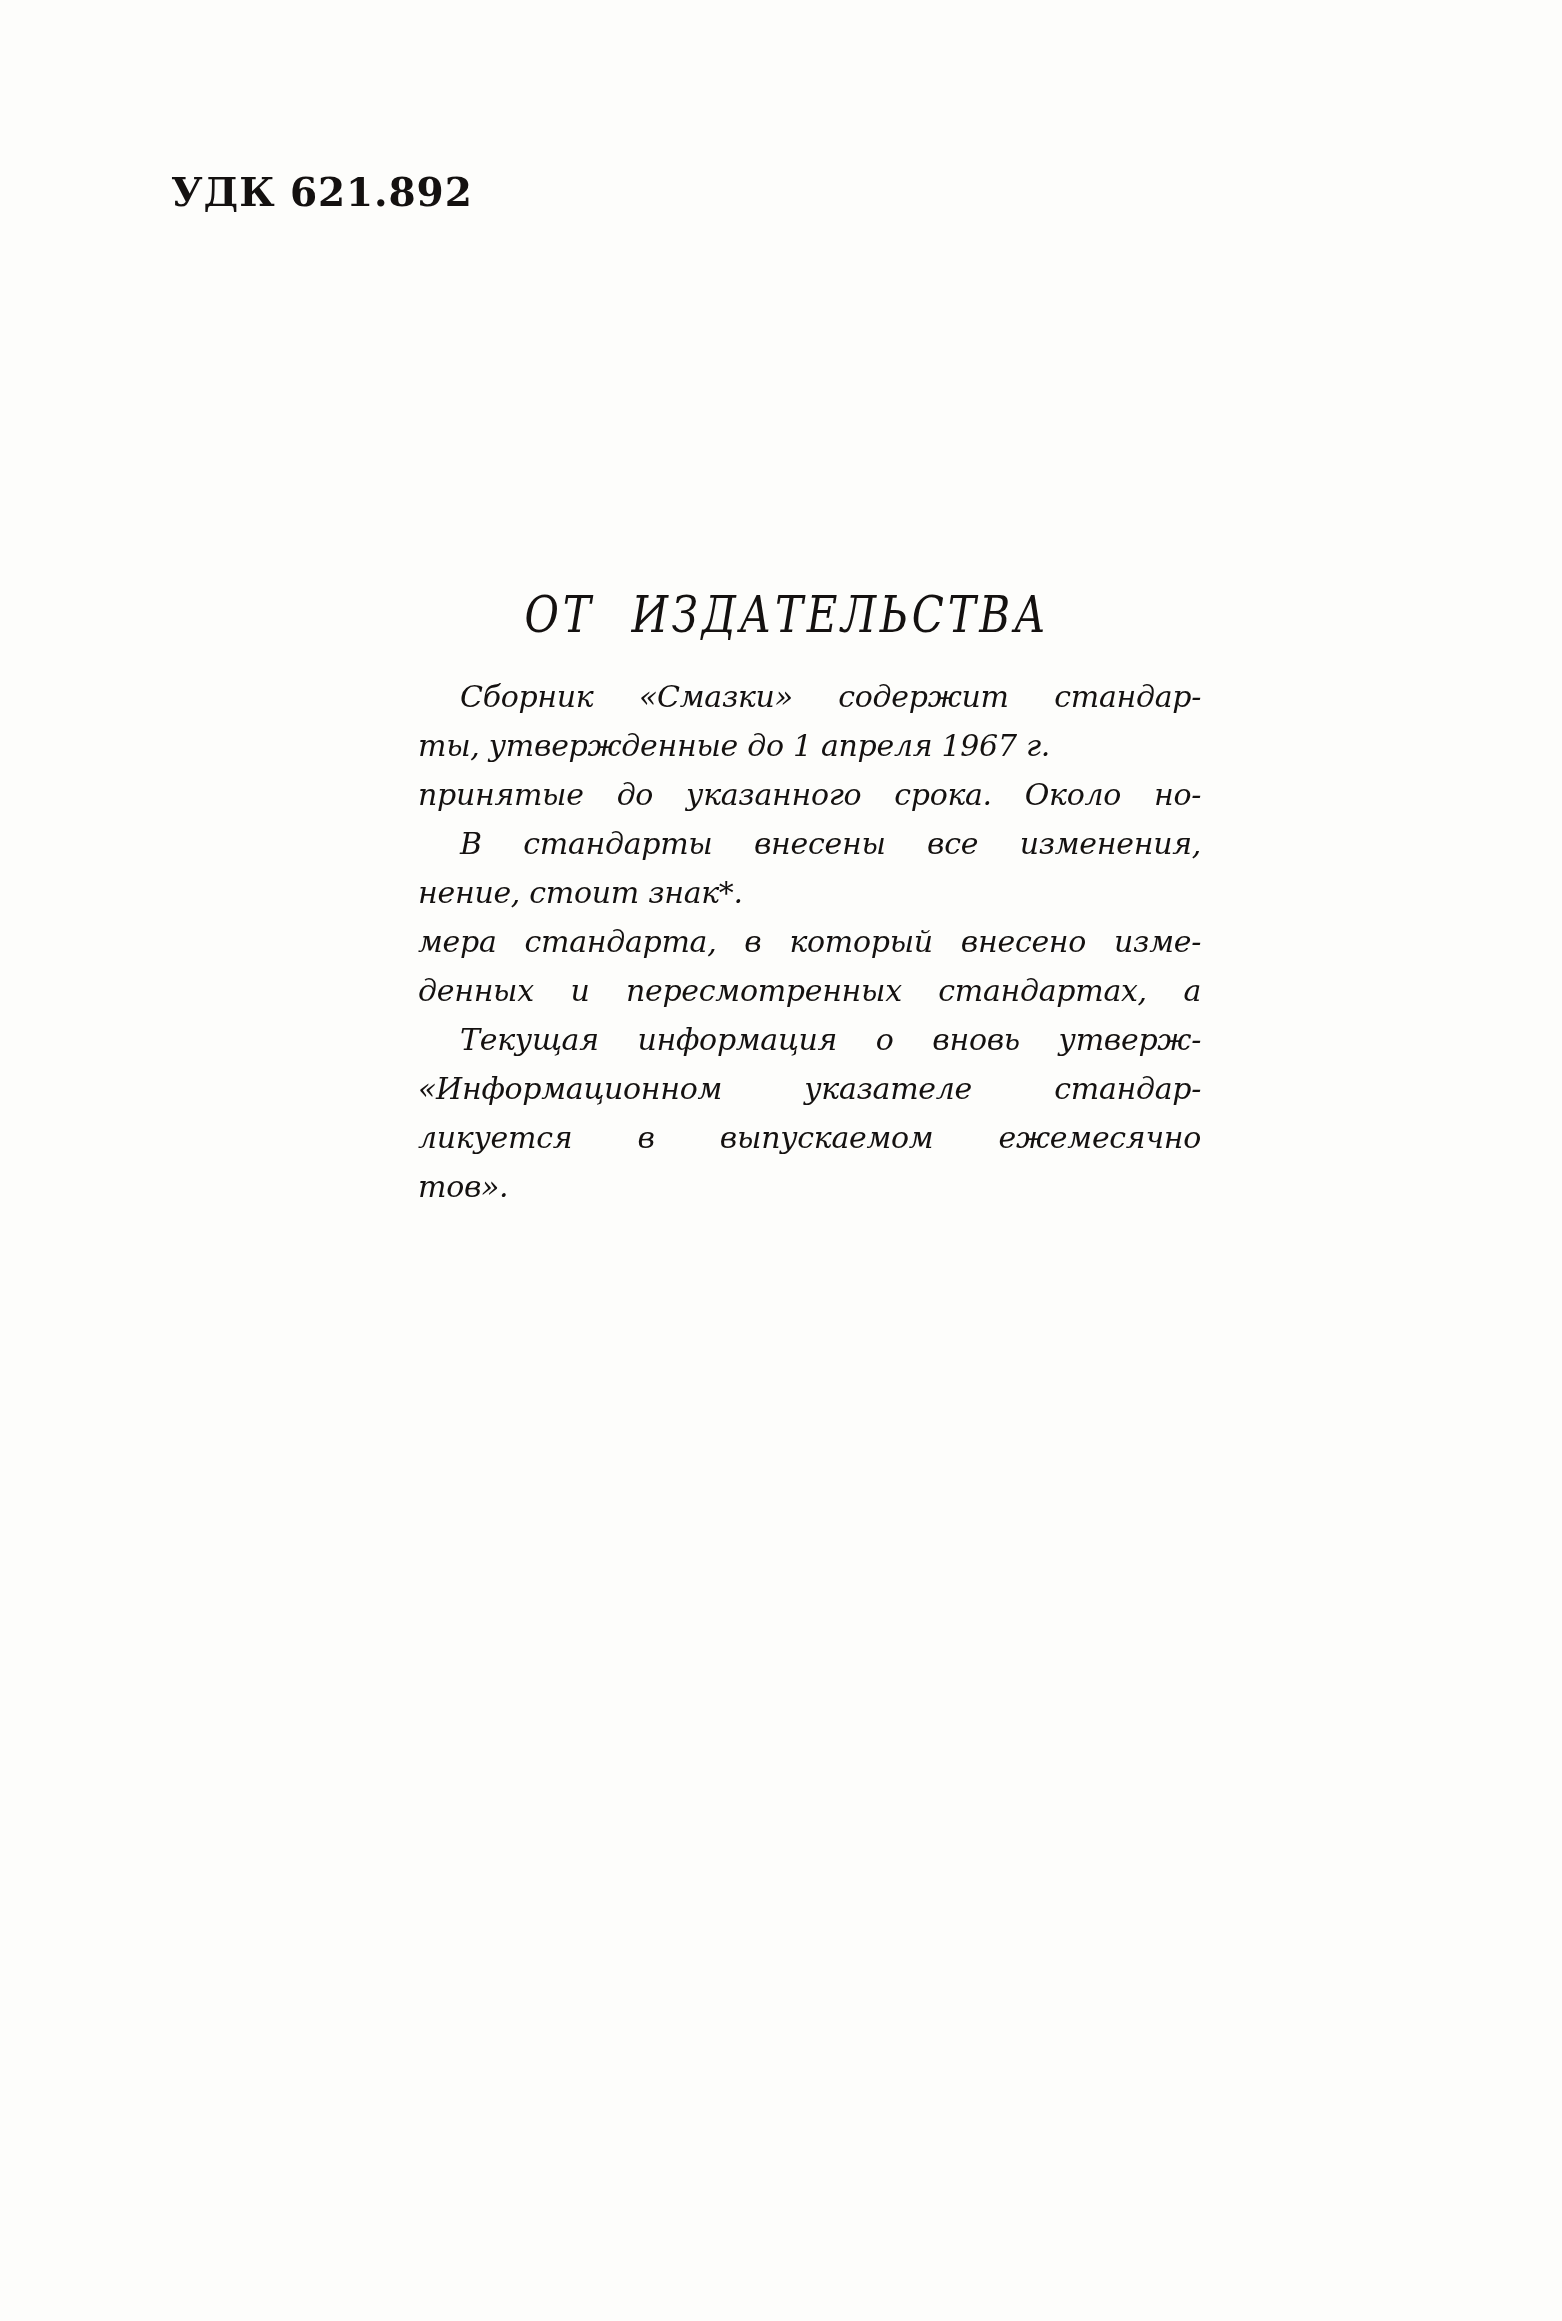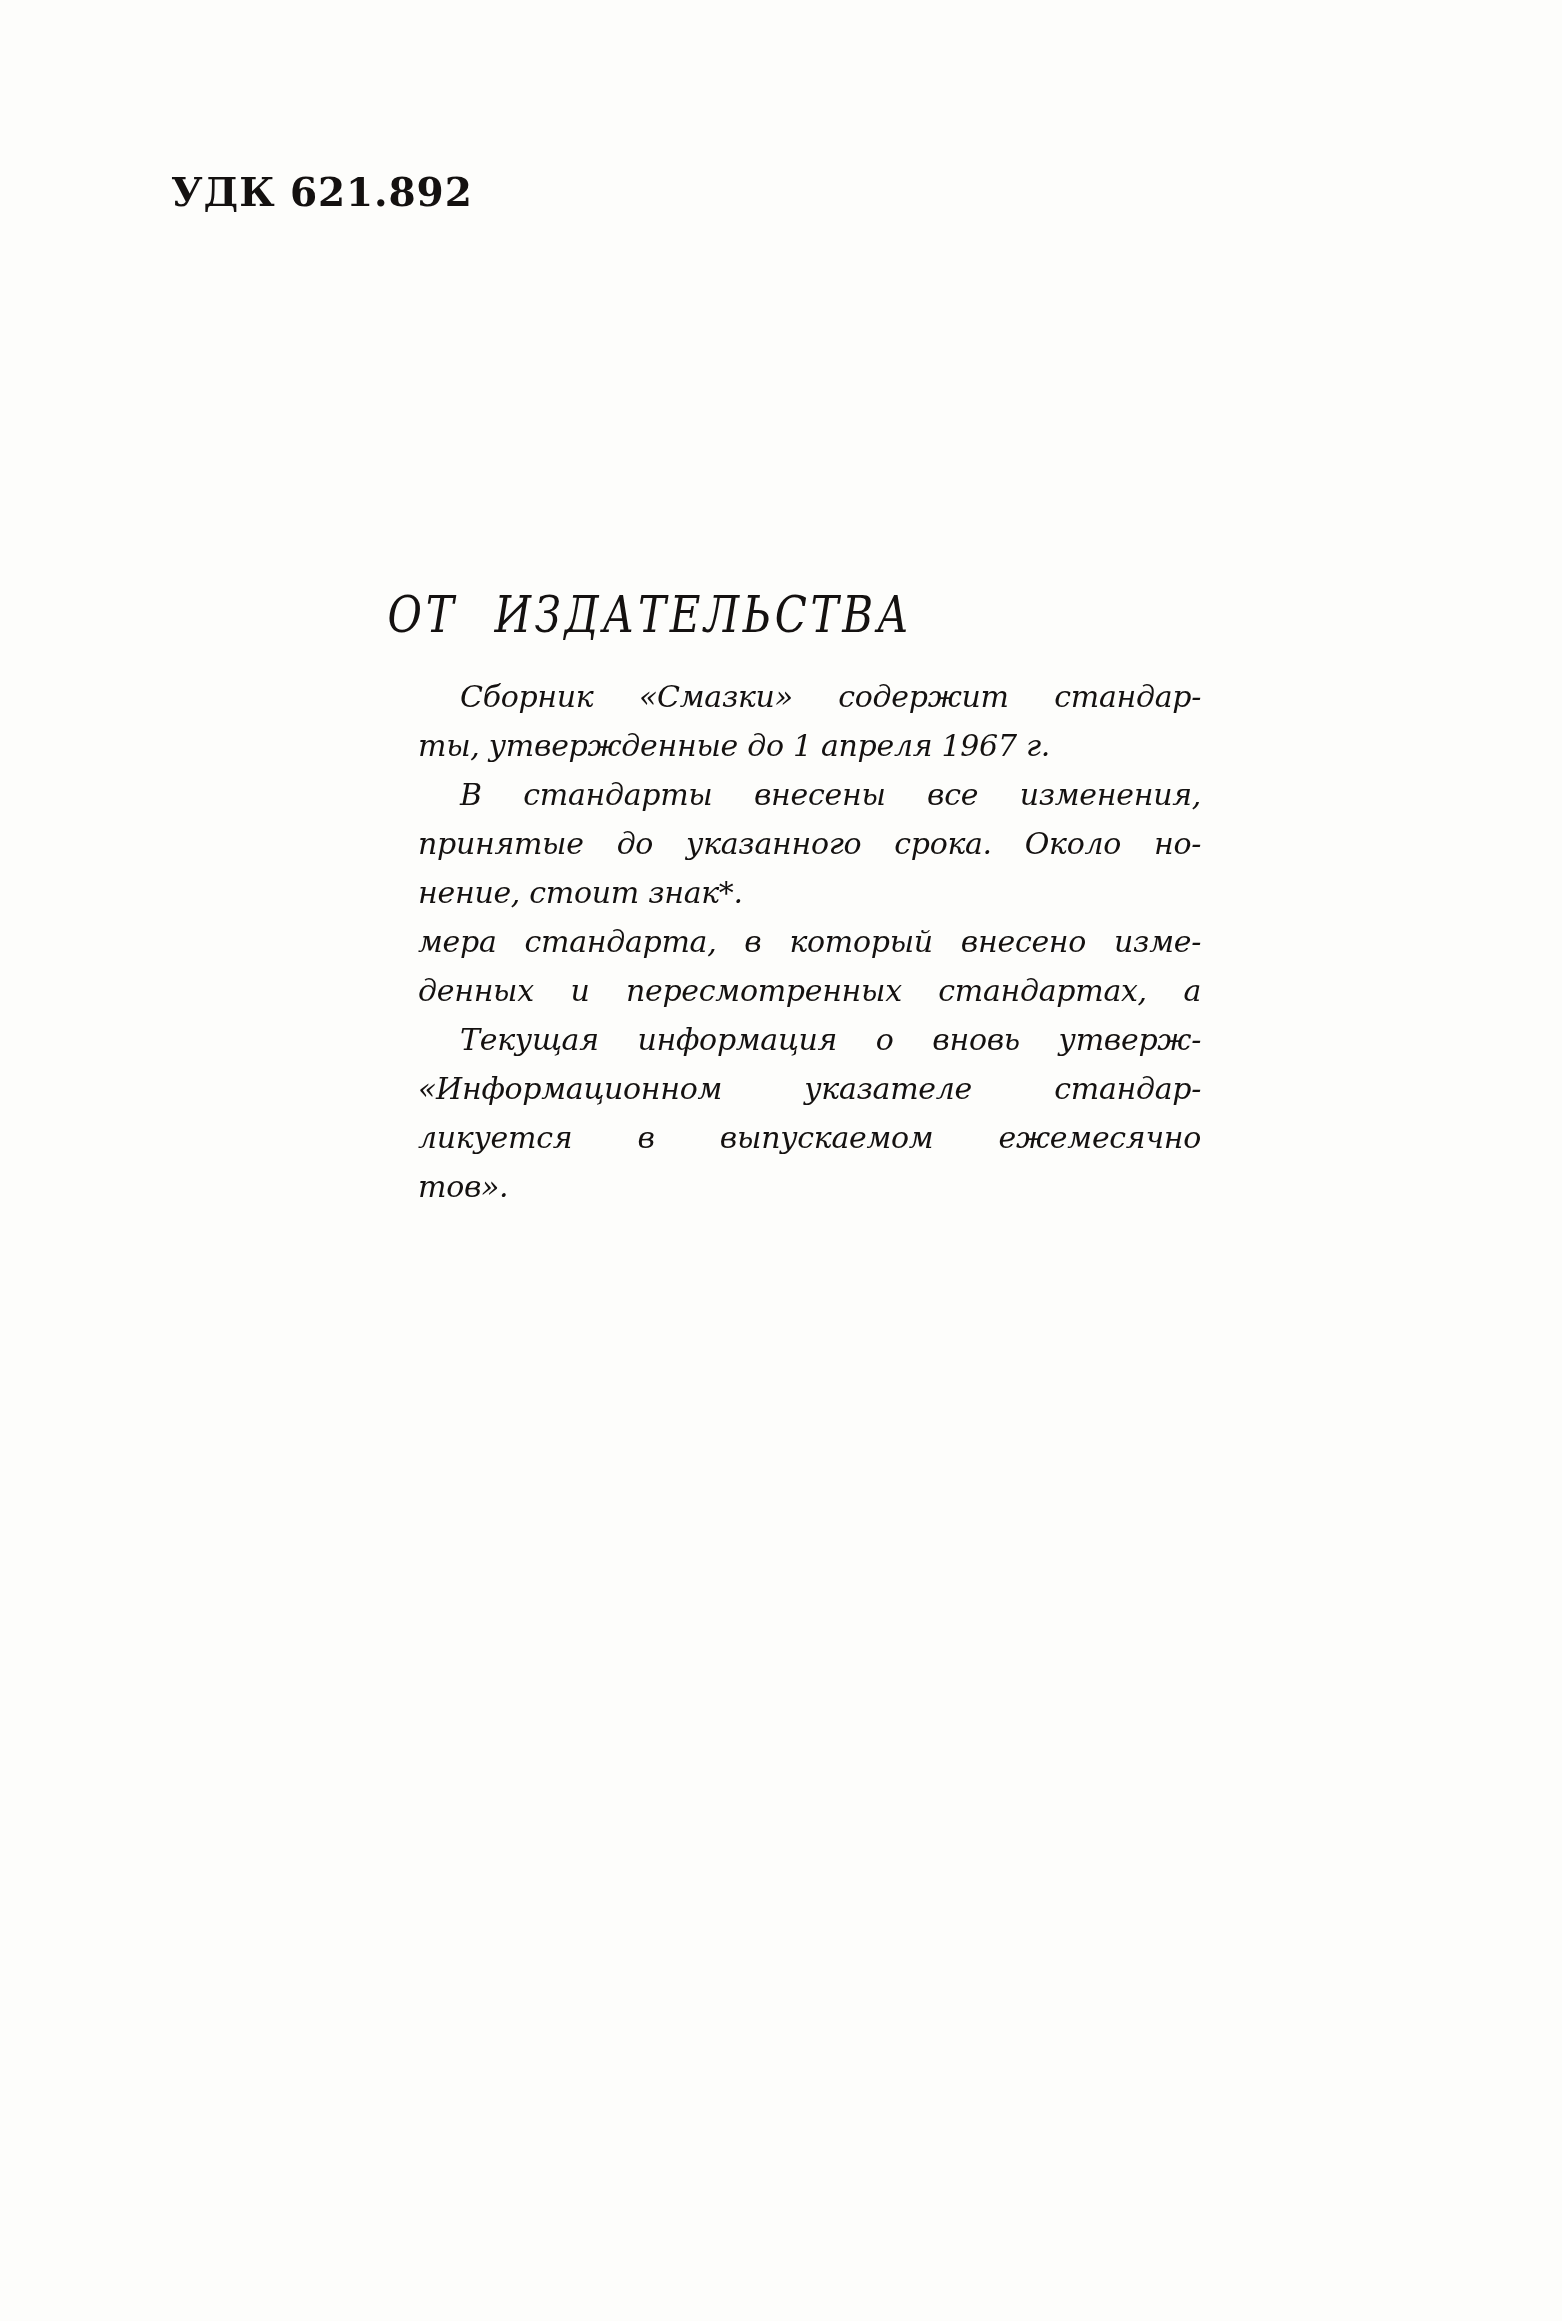--- a/index.html
+++ b/index.html
@@ -24,20 +24,21 @@
     font-size: 39px;
     font-weight: bold;
     letter-spacing: 0.9px;
     white-space: nowrap;
   }
   .heading-wrap {
     position: absolute;
     left: 404px;
     top: 586px;
     width: 799px;
+    text-align: center;
     transform: translateX(-16.5px);
     text-decoration: underline;
   }
   .heading {
     display: inline-block;
     margin: 0;
     font-size: 42px;
     font-style: italic;
     font-weight: normal;
     letter-spacing: 3.7px;
@@ -78,22 +79,22 @@
 
   <div class="udc">УДК 621.892</div>
 
   <div class="heading-wrap">
     <h1 class="heading">ОТ ИЗДАТЕЛЬСТВА</h1>
   </div>
 
   <div class="body-text">
     <div class="line indent">Сборник «Смазки» содержит стандар-</div>
     <div class="line para-end">ты, утвержденные до 1 апреля 1967 г.</div>
+    <div class="line">принятые до указанного срока. Около но-</div>
     <div class="line indent">В стандарты внесены все изменения,</div>
-    <div class="line">принятые до указанного срока. Около но-</div>
     <div class="line para-end">нение, стоит знак*.</div>
     <div class="line">мера стандарта, в который внесено изме-</div>
     <div class="line">денных и пересмотренных стандартах, а</div>
     <div class="line indent">Текущая информация о вновь утверж-</div>
     <div class="line">«Информационном указателе стандар-</div>
     <div class="line">ликуется в выпускаемом ежемесячно</div>
     <div class="line para-end">тов».</div>
   </div>
 
 </div>

